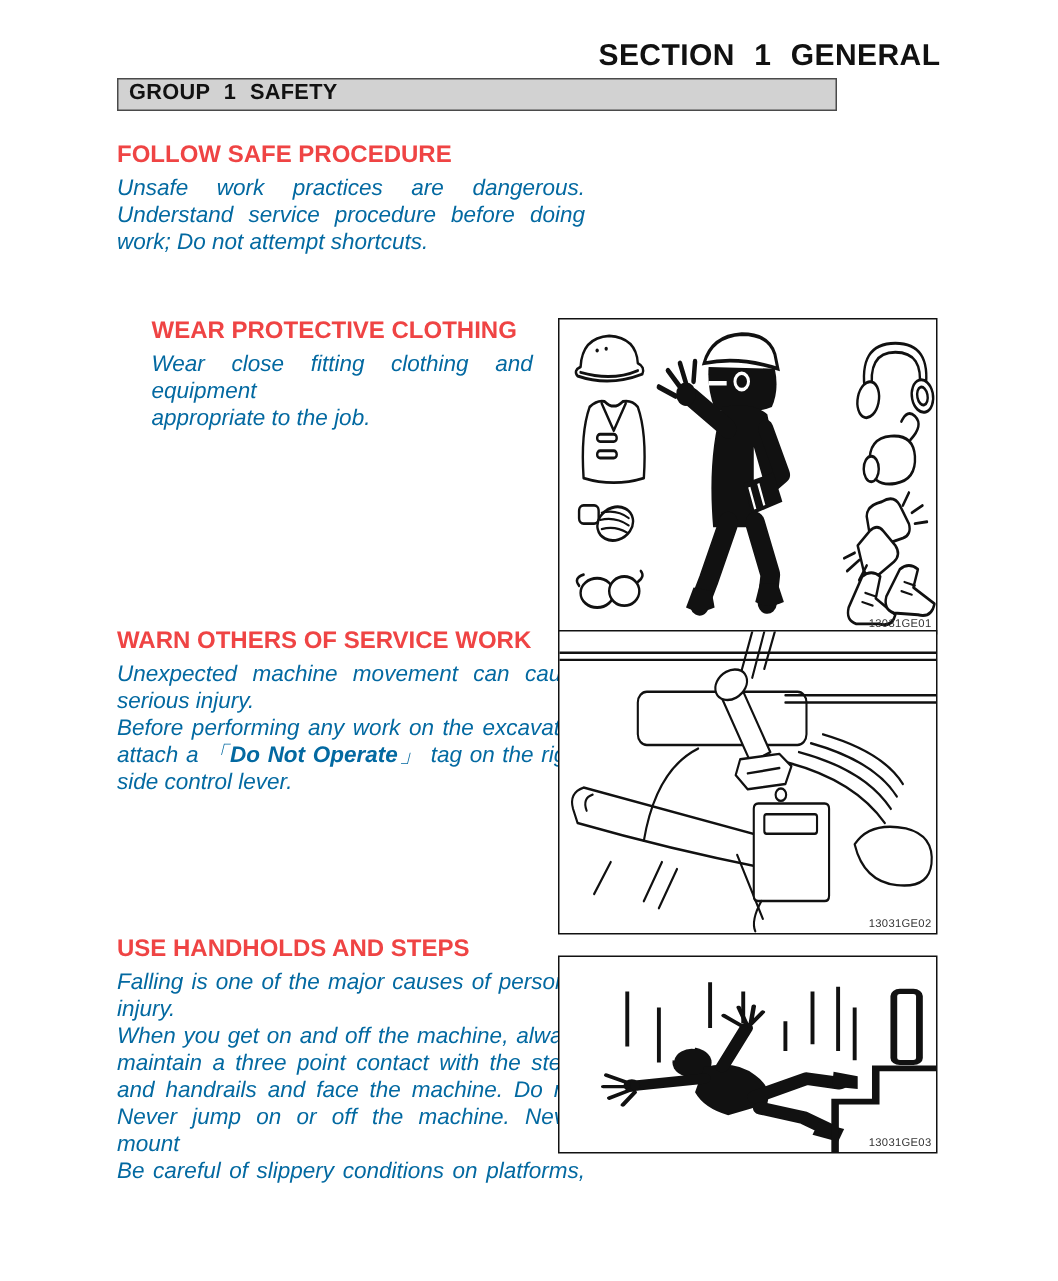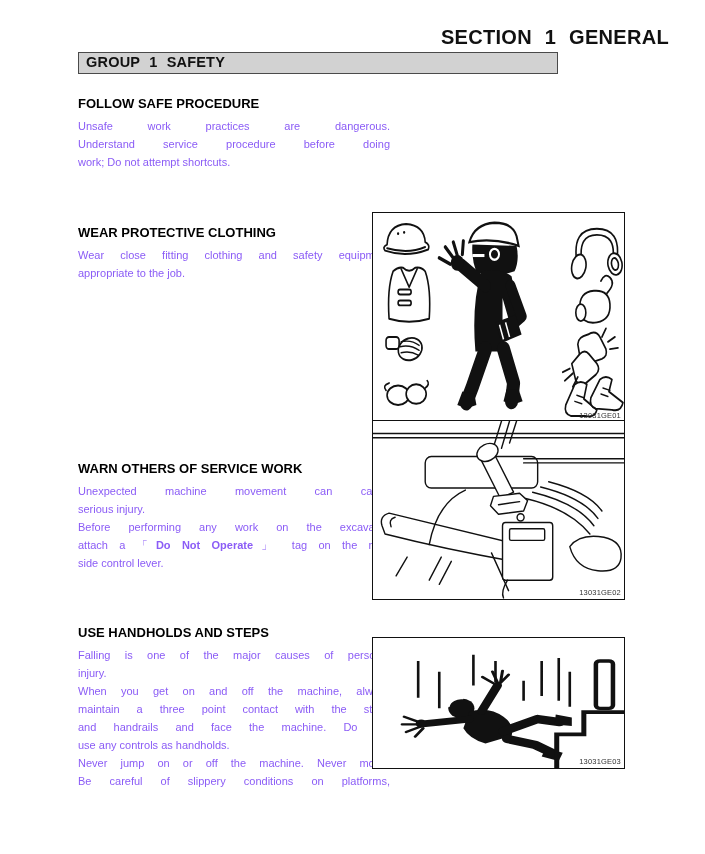--- a/index.html
+++ b/index.html
@@ -2,31 +2,31 @@
 <html><head>
 <meta charset="utf-8">
 <style>
   html,body{margin:0;padding:0;background:#fff;}
   .page{
     position:relative;width:705px;height:854px;background:#ffffff;
     font-family:"Liberation Sans", sans-serif;color:#161616;overflow:hidden;
   }
   .section-title{
     position:absolute;top:26px;left:0;width:627px;text-align:right;
-    font-size:20px;font-weight:bold;letter-spacing:.3px;word-spacing:7px;color:#111;padding-left:42px;
+    font-size:20px;font-weight:bold;letter-spacing:.3px;word-spacing:7px;color:#111;
   }
   .group-bar{
     position:absolute;left:78px;top:52px;width:480px;height:22px;
     background:#d2d2d2;border:1.5px solid #4a4a4a;box-sizing:border-box;
     font-size:14.5px;font-weight:bold;line-height:18px;padding-left:7px;
     word-spacing:5px;letter-spacing:.2px;color:#111;
   }
   .text-section{position:absolute;left:78px;width:312px;}
-  .text-section h3{font-size:13px;line-height:17px;margin:0 0 5px 0;color:#000000;}
-  .para{font-size:11px;line-height:18px;color:#8b5cf6;}
+  .text-section h3{font-size:16px;line-height:17px;margin:0 0 5px 0;color:#ef4444;}
+  .para{font-size:15px;line-height:18px;color:#0369a1;font-style:italic;}
   .tline{text-align:justify;text-align-last:justify;}
   .tline.tlast{text-align-last:left;}
   .figure-box{
     position:absolute;left:372px;width:253px;border:1.5px solid #111;
     box-sizing:border-box;background:#fff;
   }
   .figure-box svg{position:absolute;left:0;top:0;width:100%;height:100%;}
   .fig-label{
     position:absolute;right:3px;bottom:2px;font-size:7.5px;color:#333;
     letter-spacing:.2px;z-index:2;
@@ -43,21 +43,21 @@
 
   <div class="text-section" style="top:95px;">
     <h3>FOLLOW SAFE PROCEDURE</h3>
     <div class="para">
         <div class="tline"><span>Unsafe work practices are dangerous.</span></div>
         <div class="tline"><span>Understand service procedure before doing</span></div>
         <div class="tline tlast"><span>work; Do not attempt shortcuts.</span></div>
       </div>
   </div>
 
-  <div class="text-section" style="top:224px;">
+  <div class="text-section" style="top:212px;margin-left:23px;">
     <h3>WEAR PROTECTIVE CLOTHING</h3>
     <div class="para">
         <div class="tline"><span>Wear close fitting clothing and safety equipment</span></div>
         <div class="tline tlast"><span>appropriate to the job.</span></div>
       </div>
   </div>
 
   <div class="figure-box" style="top:212px;height:211px;">
     <svg viewBox="0 0 250 172" preserveAspectRatio="none">
 
@@ -122,34 +122,34 @@
       </g>
       <g stroke="#111" fill="#fff" stroke-width="1.6" stroke-linejoin="round" stroke-linecap="round">
         <path d="M197,167 q-7,-2 -5,-9 l9,-17 q6,-4 12,0 l-3,12 l13,9 q-2,7 -11,5 z"></path>
         <path d="M222,161 q-7,-2 -5,-9 l9,-15 q6,-4 12,0 l-3,10 l14,9 q-2,8 -11,6 z"></path>
         <path d="M203,150 l7,2 M201,155 l7,2 M229,144 l7,2 M227,149 l7,2" fill="none" stroke-width="1.2"></path>
       </g>
     </svg>
     <span class="fig-label">13031GE01</span>
   </div>
 
-  <div class="text-section" style="top:419px;margin-top:41px;">
+  <div class="text-section" style="top:419px;">
     <h3>WARN OTHERS OF SERVICE WORK</h3>
     <div class="para">
         <div class="tline"><span>Unexpected machine movement can cause</span></div>
         <div class="tline tlast"><span>serious injury.</span></div>
       </div>
     <div class="para">
         <div class="tline"><span>Before performing any work on the excavator,</span></div>
         <div class="tline"><span>attach a 「</span><b>Do Not Operate</b><span>」 tag on the right</span></div>
         <div class="tline tlast"><span>side control lever.</span></div>
       </div>
   </div>
 
-  <div class="figure-box" style="top:420px;height:180px;">
+  <div class="figure-box" style="top:420px;height:203px;">
     <svg viewBox="0 0 250 170" preserveAspectRatio="none" stroke="#111" fill="none" stroke-width="1.4" stroke-linejoin="round" stroke-linecap="round">
       <g>
         <path d="M0,12 H250 M0,16 H250"></path>
         <path d="M128,0 l-9,28 M136,0 l-8,26 M143,0 l-7,21"></path>
         <path d="M150,36 H250 M150,40 H250"></path>
         <rect x="52" y="34" width="112" height="30" rx="6"></rect>
         <path d="M92,66 q-28,12 -36,52"></path>
       </g>
       <g>
         <path d="M16,88 q-10,3 -7,12 l3,8 q66,16 134,27 l8,-15 q-70,-16 -138,-32 z"></path>
@@ -179,21 +179,20 @@
   <div class="text-section" style="top:624px;">
     <h3>USE HANDHOLDS AND STEPS</h3>
     <div class="para">
         <div class="tline"><span>Falling is one of the major causes of personal</span></div>
         <div class="tline tlast"><span>injury.</span></div>
       </div>
     <div class="para">
         <div class="tline"><span>When you get on and off the machine, always</span></div>
         <div class="tline"><span>maintain a three point contact with the steps</span></div>
         <div class="tline"><span>and handrails and face the machine. Do not</span></div>
-        <div class="tline tlast"><span>use any controls as handholds.</span></div>
       </div>
     <div class="para">
         <div class="tline"><span>Never jump on or off the machine. Never mount</span></div>
       </div>
     <div class="para">
         <div class="tline"><span>Be careful of slippery conditions on platforms,</span></div>
       </div>
   </div>
 
   <div class="figure-box" style="top:637px;height:132px;">

